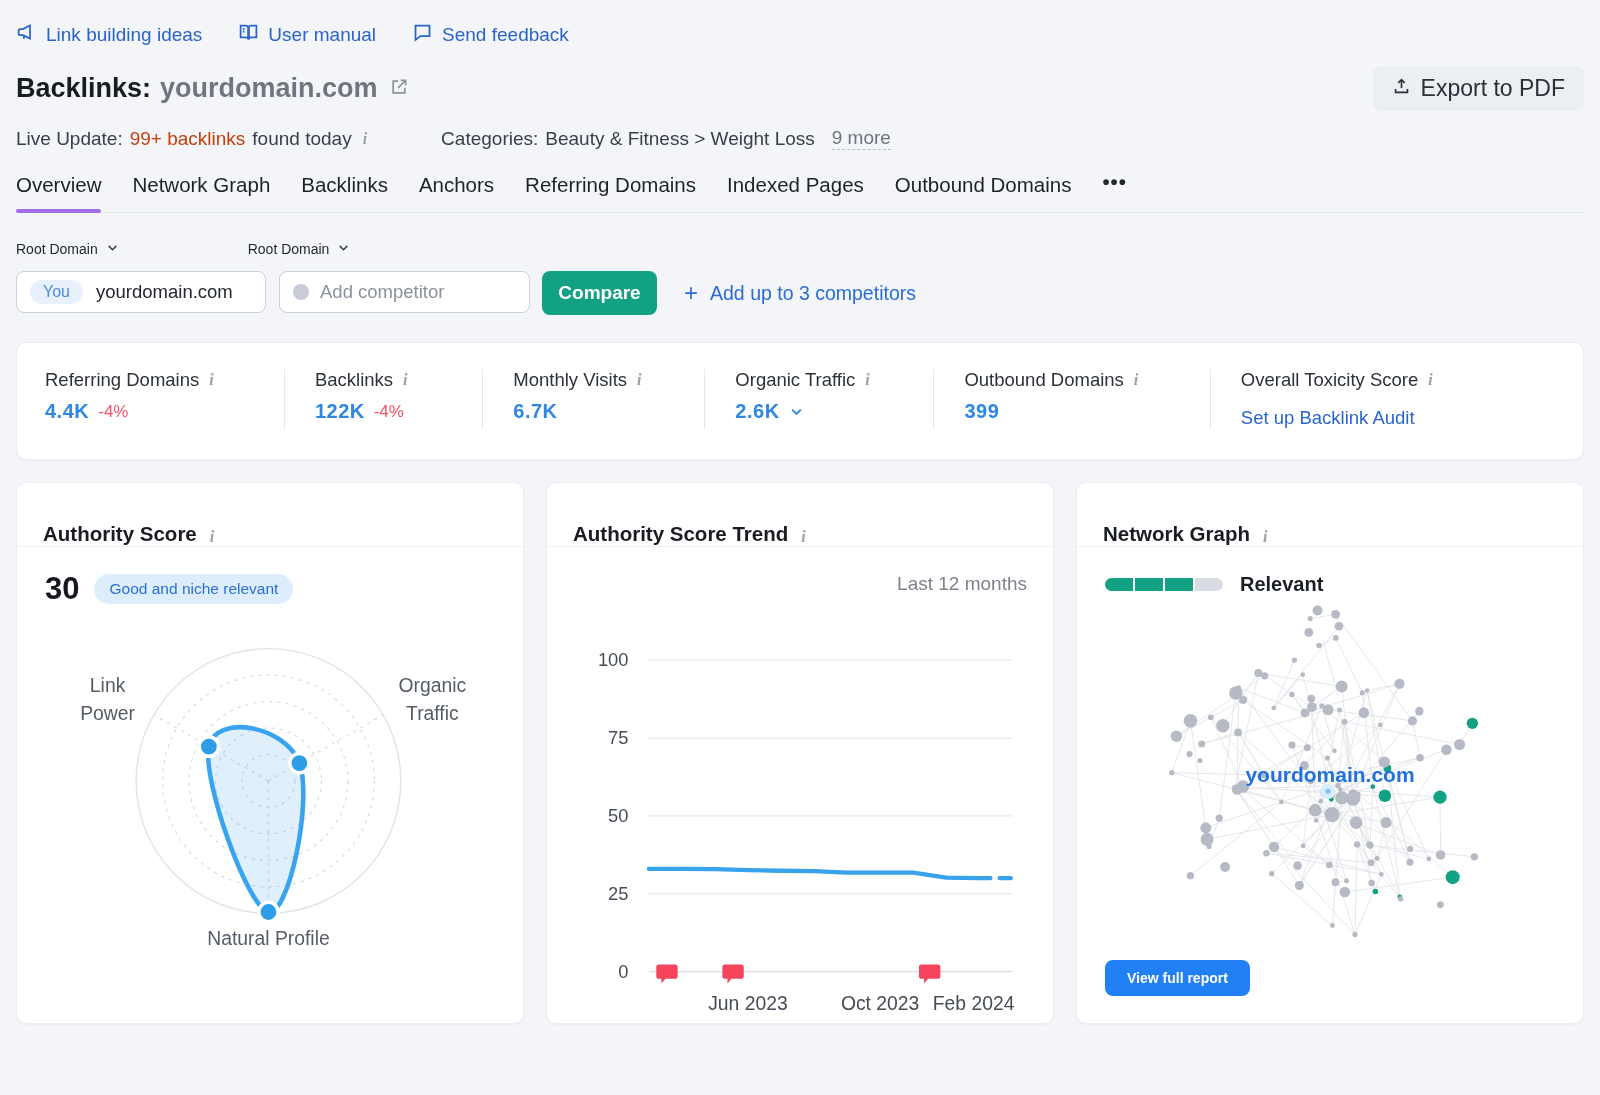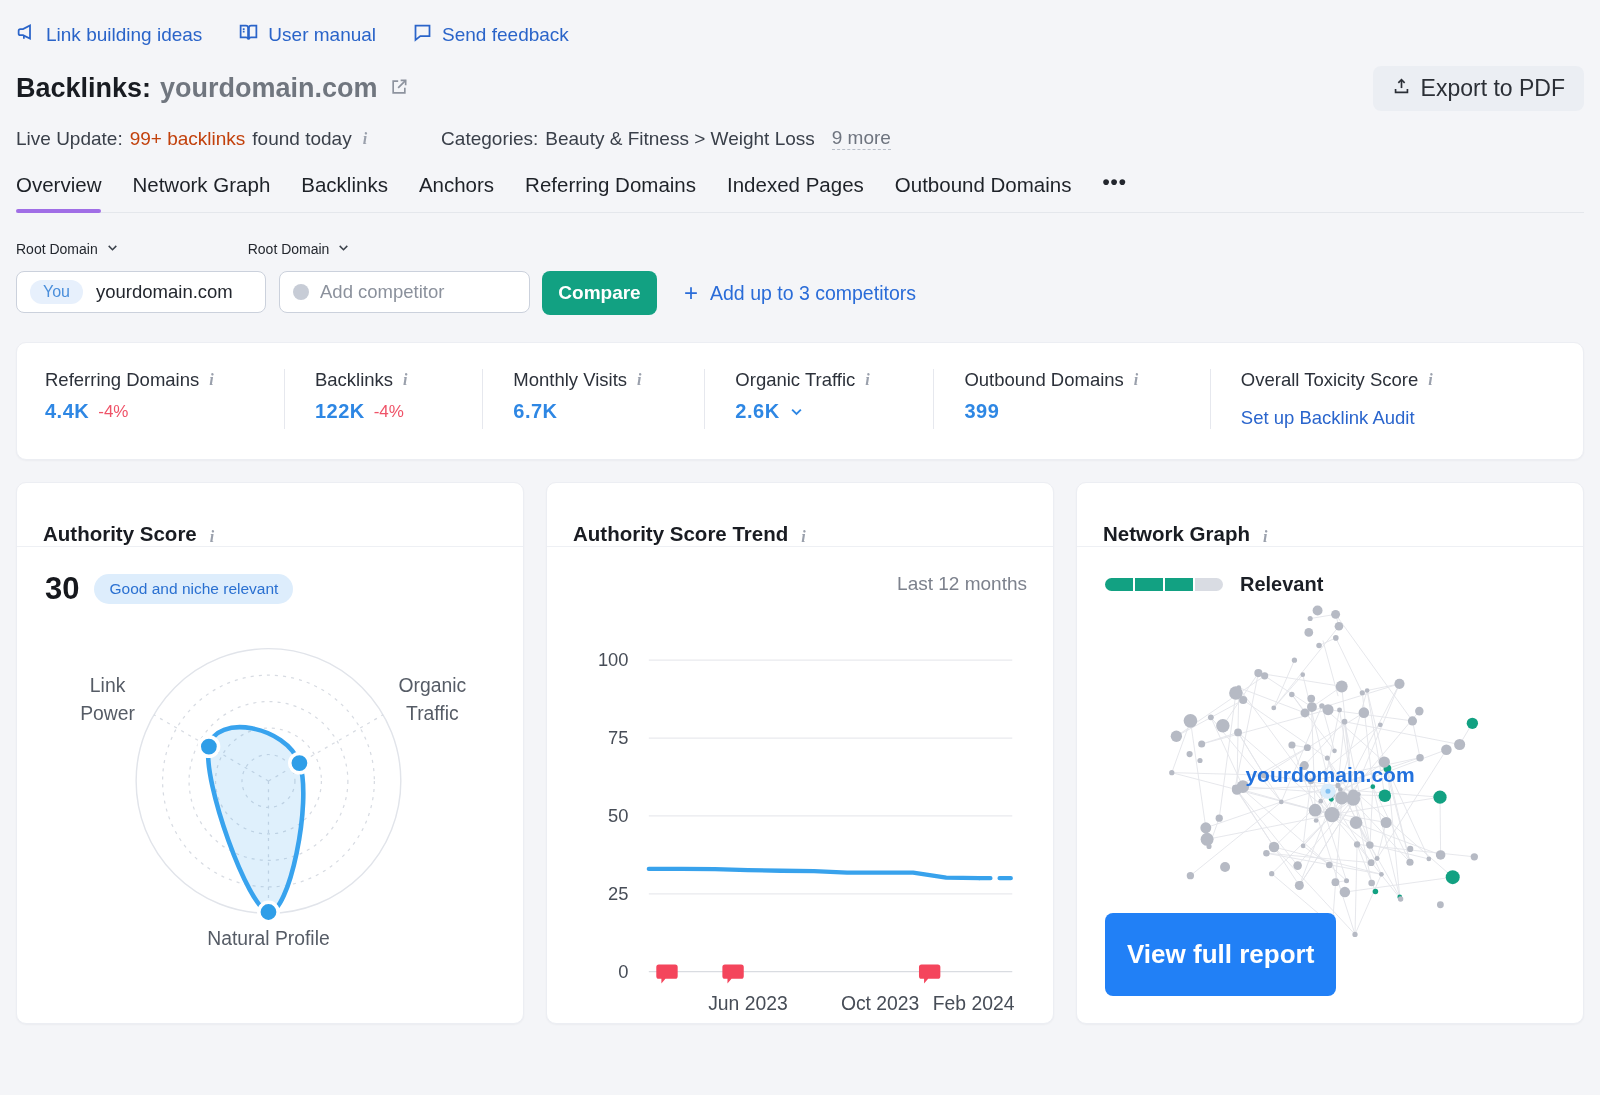--- a/index.html
+++ b/index.html
@@ -78,21 +78,21 @@
   #radar { margin-top:6px; }
   .period { text-align:right; padding:26px 26px 0; font-size:19px; color:#7d828d; }
   .rel-row { display:flex; align-items:center; gap:17px; padding:26px 28px 0; }
   .rel-bar { display:flex; gap:2px; }
   .rel-bar span { width:28px; height:13px; }
   .rel-bar span:first-child { border-radius:7px 0 0 7px; }
   .rel-bar span:last-child { border-radius:0 7px 7px 0; }
   .rel-label { font-size:20px; font-weight:700; color:#1b1f26; }
   .net-wrap { position:relative; margin-top:4px; }
   .net-label { position:absolute; left:0; right:0; top:163px; text-align:center; font-size:21px; font-weight:700; color:#2271dd; pointer-events:none; }
-  .view-report-btn { position:absolute; left:28px; bottom:27px; background:#2180f6; color:#fff; border:none; border-radius:8px; padding:26px 22px; font-size:26px; font-weight:700; font-family:inherit; cursor:pointer; }
+  .view-report-btn { position:absolute; left:28px; bottom:27px; background:#2180f6; color:#fff; border:none; border-radius:8px; padding:10px 22px; font-size:14px; font-weight:700; font-family:inherit; cursor:pointer; }
 </style>
 </head>
 <body>
 
 <div class="page">
 
   <header class="topbar">
     <div class="top-links">
       <a class="top-link">
         <span>

